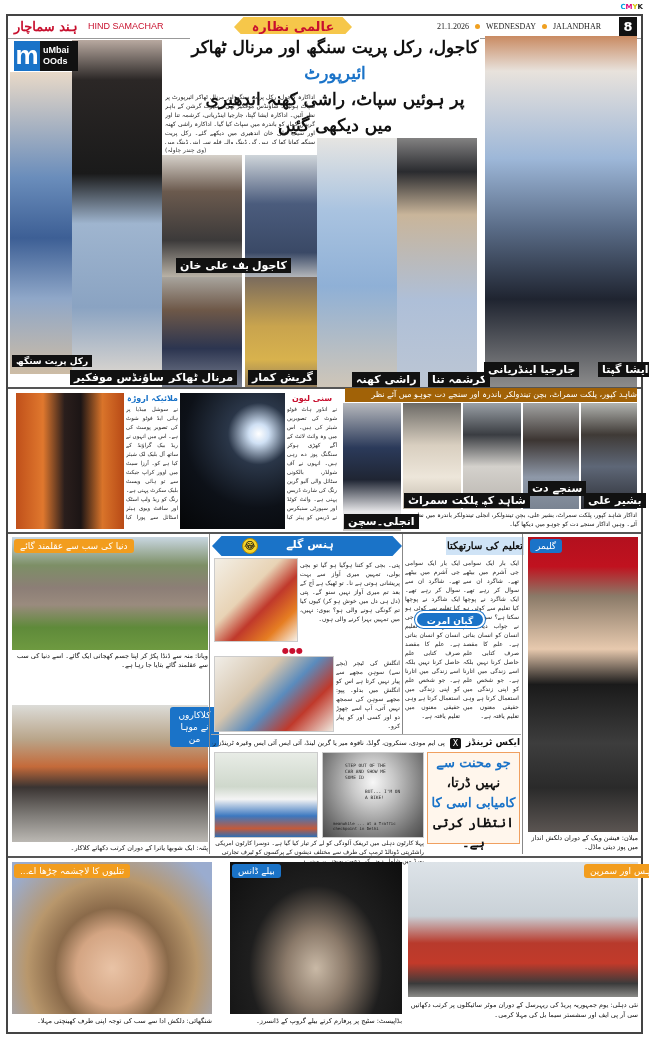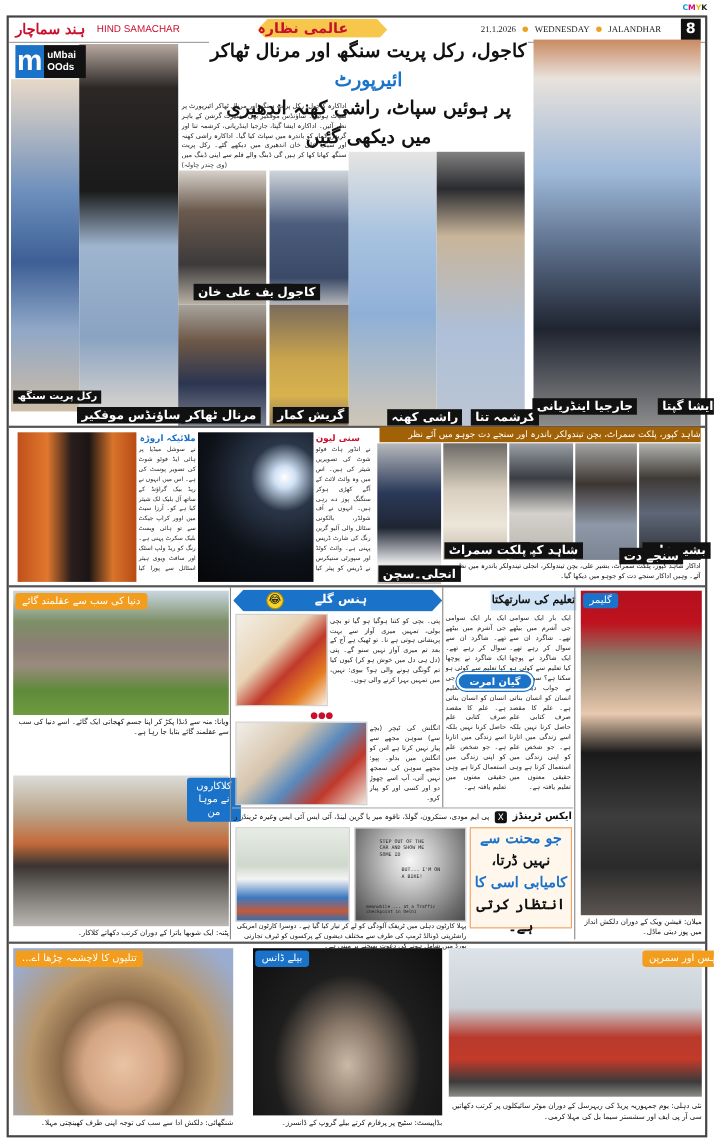--- a/index.html
+++ b/index.html
@@ -8,21 +8,21 @@
 
   .cmyk { position: absolute; top: 3px; right: 6px; font-size: 7px; font-weight: bold; }
   .cmyk .c { color: #00a0e0; } .cmyk .m { color: #e0007a; } .cmyk .y { color: #d6c400; } .cmyk .k { color: #222; }
 
   .page-frame { position: absolute; left: 6px; top: 14px; width: 637px; height: 1020px; border: 2px solid #444; }
 
   
   .masthead { position: absolute; left: 8px; top: 16px; width: 633px; height: 22px; }
   .logo-urdu { position: absolute; left: 6px; top: 3px; color: #c8102e; font-size: 13px; font-weight: bold; font-family: "DejaVu Serif", serif; }
   .logo-en { position: absolute; left: 80px; top: 5px; color: #c8102e; font-size: 9px; font-weight: normal; font-family: "Liberation Sans", sans-serif; }
-  .section-badge { position: absolute; left: 226px; top: 1px; width: 118px; height: 20px; background: #f6c74a; color: #c8102e; font-weight: bold; font-size: 13px; line-height: 20px; clip-path: polygon(8% 0, 92% 0, 100% 50%, 92% 100%, 8% 100%, 0 50%); }
+  .section-badge { position: absolute; left: 226px; top: 1px; width: 118px; height: 20px; background: #f6c74a; color: #c8102e; font-weight: bold; font-size: 13px; text-align: center; line-height: 20px; clip-path: polygon(8% 0, 92% 0, 100% 50%, 92% 100%, 8% 100%, 0 50%); }
   .dateline { position: absolute; right: 40px; top: 6px; font-size: 8px; font-family: "Liberation Serif", serif; color: #222; display: flex; gap: 6px; align-items: center; }
   .dot { width: 5px; height: 5px; border-radius: 50%; background: #f0a020; display: inline-block; }
   .page-num { position: absolute; right: 4px; top: 1px; width: 18px; height: 20px; background: #111; color: #fff; font-weight: bold; font-size: 13px; text-align: center; line-height: 20px; }
 
   
   .photo { position: absolute; overflow: hidden; }
   .label-black { position: absolute; background: #111; color: #fff; font-weight: bold; font-size: 11px; padding: 1px 4px; direction: rtl; white-space: nowrap; }
   .label-orange { position: absolute; background: #f29d1e; color: #fff; font-size: 9px; padding: 2px 6px; border-radius: 3px; direction: rtl; white-space: nowrap; }
   .label-blue { position: absolute; background: #1a73c8; color: #fff; font-size: 9px; padding: 2px 6px; border-radius: 3px; direction: rtl; white-space: nowrap; }
   .caption { position: absolute; font-size: 7px; line-height: 10px; direction: rtl; text-align: right; color: #111; }
@@ -125,32 +125,32 @@
 
 <div class="hr" style="left:8px;top:387px;width:633px;height:2px;"></div>
 
 <div class="photo" style="left:16px;top:393px;width:108px;height:136px;background:linear-gradient(90deg,#c0501a 0%,#e0782e 25%,#2a1e1c 45%,#1c1515 60%,#d9742a 80%,#b84a16 100%);"></div>
 <div style="position:absolute;left:126px;top:393px;width:52px;height:136px;">
   <div style="direction:rtl;text-align:right;color:#1a73c8;font-weight:bold;font-size:8px;line-height:12px;">ملائیکہ اروڑہ</div>
   <div class="body-text" style="position:static;font-size:5.5px;line-height:9px;height:120px;overflow:hidden;">نے سوشل میڈیا پر ہائی ایڈ فوٹو شوٹ کی تصویر پوسٹ کی ہے۔ اس میں انہوں نے ریڈ بیک گراؤنڈ کے ساتھ آل بلیک لک شیئر کیا ہے کو۔ آرزا سیٹ میں اوور کراپ جیکٹ سے تو ہائی ویسٹ بلیک سکرٹ پہنی ہے۔ رنگ کو ریڈ ولپ اسٹک اور سافٹ ویوی ہیئر اسٹائل سے پورا کیا ہے۔</div>
 </div>
 <div class="photo" style="left:180px;top:393px;width:105px;height:136px;background:radial-gradient(circle at 75% 30%,#ffffff 0%,#cfe0f4 8%,#2a3648 25%,#0d1118 60%,#050607 100%);"></div>
 <div style="position:absolute;left:287px;top:393px;width:50px;height:136px;">
-  <div style="direction:rtl;text-align:left;color:#c8102e;font-weight:bold;font-size:8px;line-height:12px;">سنی لیون</div>
+  <div style="direction:rtl;text-align:center;color:#c8102e;font-weight:bold;font-size:8px;line-height:12px;">سنی لیون</div>
   <div class="body-text" style="position:static;font-size:5.5px;line-height:9px;height:120px;overflow:hidden;">نے انڈور ہاٹ فوٹو شوٹ کی تصویریں شیئر کی ہیں۔ اس میں وہ وائٹ لائٹ کے آگے کھڑی ہوکر سنگنگ پوز دے رہی ہیں۔ انہوں نے آف شولڈر، بالکونی سٹائل والی آلیو گرین رنگ کی شارٹ ڈریس پہنی ہے۔ وائٹ کوٹڈ اور سپورٹی سنیکرس نے ڈریس کو پیئر کیا ہے۔</div>
 </div>
 
 <div class="blue-bar">شاہد کپور، پلکت سمراٹ، بچن تیندولکر باندرہ اور سنجے دت جوہو میں آئے نظر</div>
 <div class="photo" style="left:343px;top:403px;width:58px;height:128px;background:linear-gradient(180deg,#b7b9bd 0%,#2b3a5a 35%,#1f2533 60%,#e8e8ea 85%,#c9c6c2 100%);"></div>
 <div class="photo" style="left:403px;top:403px;width:58px;height:106px;background:linear-gradient(180deg,#6c6a66 0%,#d9cfc0 40%,#ede6da 70%,#bfb6a8 100%);"></div>
 <div class="photo" style="left:463px;top:403px;width:58px;height:106px;background:linear-gradient(180deg,#9aa0a6 0%,#3a3d42 30%,#d4d1cc 60%,#b8b4ae 100%);"></div>
 <div class="photo" style="left:523px;top:403px;width:56px;height:106px;background:linear-gradient(180deg,#a3a4a3 0%,#3c3532 35%,#8e98a8 70%,#7a8492 100%);"></div>
 <div class="photo" style="left:581px;top:403px;width:56px;height:106px;background:linear-gradient(180deg,#b2b4b0 0%,#3f3a36 30%,#5e6777 60%,#2d2f36 100%);"></div>
 <div class="label-black" style="left:584px;top:493px;">بشیر علی</div>
-<div class="label-black" style="left:528px;top:498px;margin-left:35px;">سنجے دت</div>
+<div class="label-black" style="left:528px;top:481px;">سنجے دت</div>
 <div class="label-black" style="left:466px;top:493px;">شاہد کپور</div>
 <div class="label-black" style="left:404px;top:493px;">پلکت سمراٹ</div>
 <div class="label-black" style="left:344px;top:514px;">انجلی۔سچن</div>
 <div class="caption" style="left:403px;top:510px;width:234px;font-size:6px;line-height:9px;">اداکار شاہد کپور، پلکت سمراٹ، بشیر علی، بچن تیندولکر، انجلی تیندولکر باندرہ میں نظر آئے۔ وہیں اداکار سنجے دت کو جوہو میں دیکھا گیا۔</div>
 
 <div class="hr" style="left:8px;top:532px;width:633px;height:2px;"></div>
 
 <div class="photo" style="left:12px;top:537px;width:196px;height:113px;background:linear-gradient(180deg,#c9d7e2 0%,#7d8f66 25%,#8c7e76 45%,#9a8b7e 60%,#5f8a3a 80%,#6e9a40 100%);"></div>
 <div class="label-orange" style="left:14px;top:539px;">دنیا کی سب سے عقلمند گائے</div>
 <div class="caption" style="left:12px;top:652px;width:196px;font-size:6.5px;line-height:9px;">ویانا: منہ سے ڈنڈا پکڑ کر اپنا جسم کھجاتی ایک گائے۔ اسے دنیا کی سب سے عقلمند گائے بتایا جا رہا ہے۔</div>

